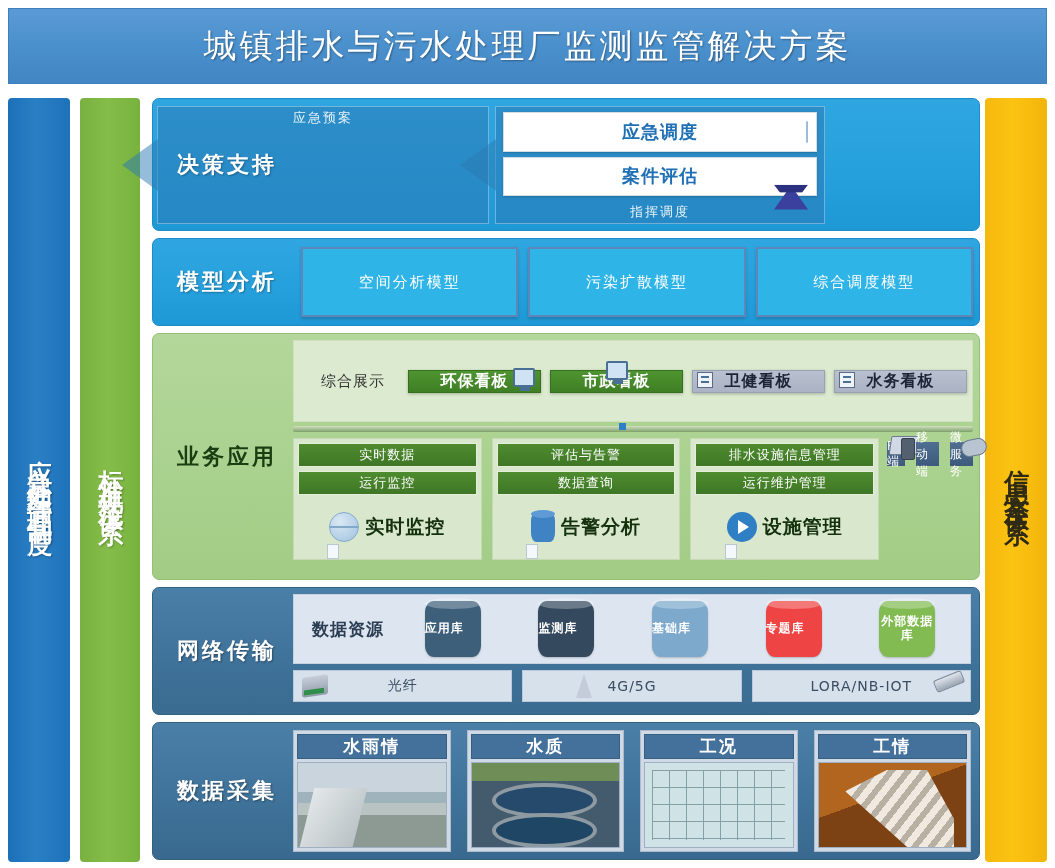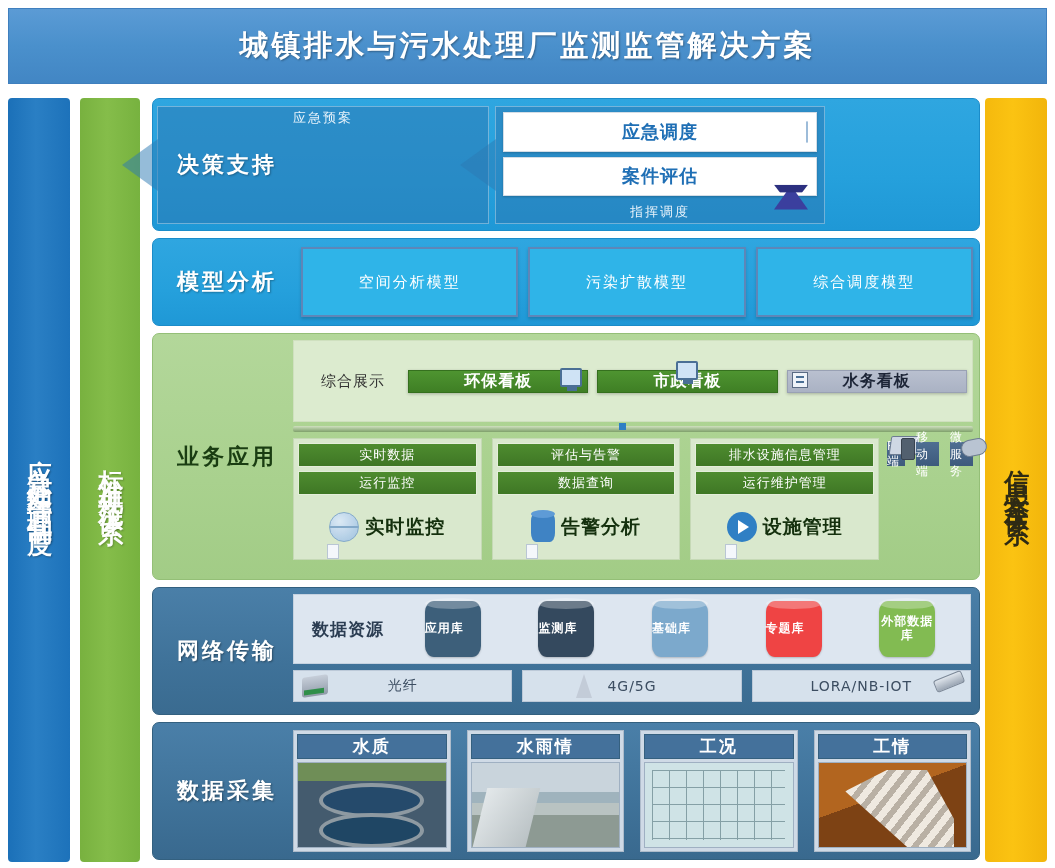--- a/index.html
+++ b/index.html
@@ -12,21 +12,21 @@
   #page { position: relative; width: 1055px; height: 868px; background: #fff; }
 
   
   .title-banner {
     position: absolute; left: 8px; top: 8px; width: 1039px; height: 76px;
     background: linear-gradient(180deg, #5b9bd5 0%, #4a90cc 50%, #4286c4 100%);
     border: 1px solid #3f7fbe;
     display: flex; align-items: center; justify-content: center;
   }
   .title-banner .title-text {
-    color: #ffffff; font-size: 29px; font-weight: bold; letter-spacing: 3px;
+    color: #ffffff; font-size: 33px; font-weight: normal; letter-spacing: 3px;
     text-shadow: 1px 1px 2px rgba(0,0,0,0.35);
   }
 
   
   .pillar {
     position: absolute; top: 98px; height: 764px;
     border-radius: 4px;
     display: flex; align-items: center; justify-content: center;
   }
   .pillar .v-text {
@@ -312,20 +312,24 @@
           <div class="dash-cards">
             <div class="dash-card green">
               <span>环保看板</span>
               <span class="ico-monitor br"></span>
             </div>
             <div class="dash-card green">
               <span>市政看板</span>
               <span class="ico-monitor tc"></span>
             </div>
             <div class="dash-card gray">
+              <span>卫健看板</span>
+              <span class="ico-swap"></span>
+            </div>
+            <div class="dash-card gray">
               <span>水务看板</span>
               <span class="ico-swap"></span>
             </div>
           </div>
         </div>
 
         <div class="dash-divider"></div>
 
         <div class="biz-main">
           <div class="biz-cols">
@@ -426,29 +430,29 @@
           </div>
         </div>
       </div>
     </div>
 
     <div class="layer" id="layer-data">
       <div class="layer-label">数据采集</div>
       <div class="layer-body">
         <div class="dc-card">
           <div class="dc-head">
-              <span>水质</span>
-            </div>
-          <div class="dc-photo ph-water"></div>
+              <span>水雨情</span>
+            </div>
+          <div class="dc-photo ph-channel"></div>
         </div>
         <div class="dc-card">
           <div class="dc-head">
-              <span>水雨情</span>
-            </div>
-          <div class="dc-photo ph-channel"></div>
+              <span>水质</span>
+            </div>
+          <div class="dc-photo ph-water"></div>
         </div>
         <div class="dc-card">
           <div class="dc-head">
               <span>工况</span>
             </div>
           <div class="dc-photo ph-scada"></div>
         </div>
         <div class="dc-card">
           <div class="dc-head">
               <span>工情</span>

